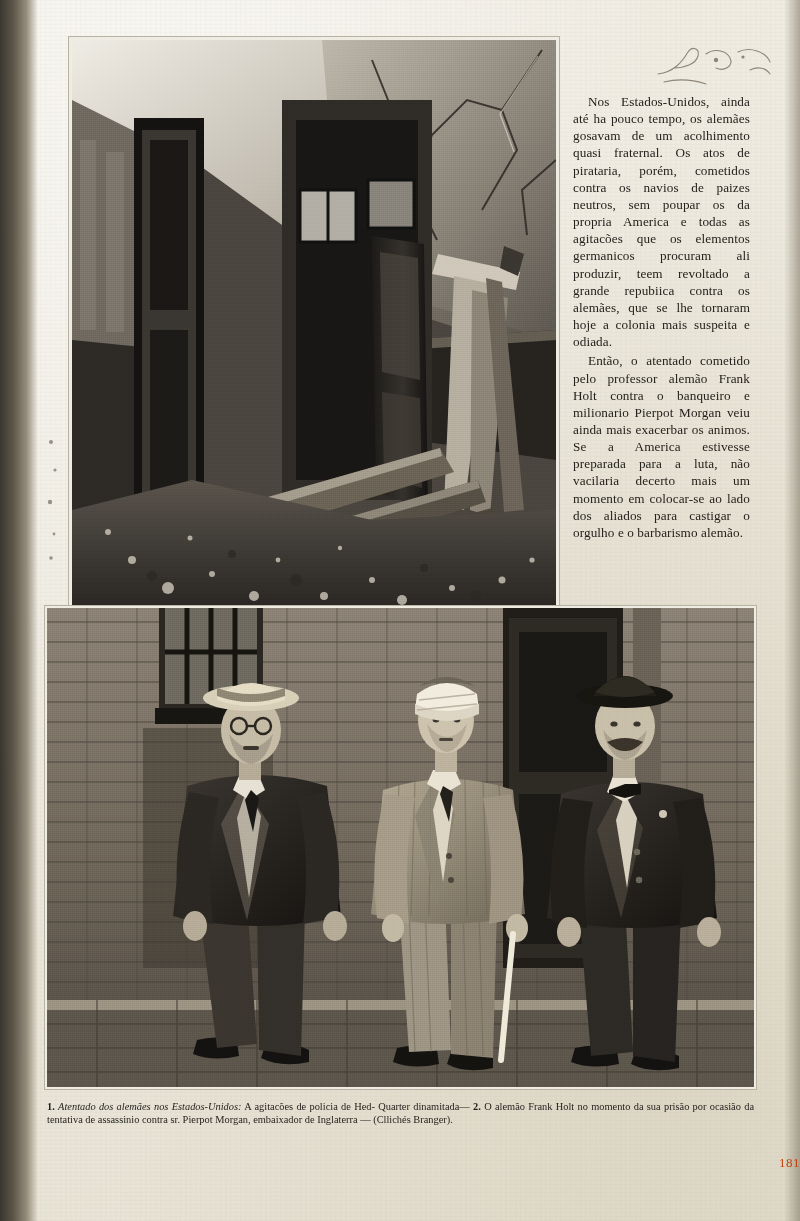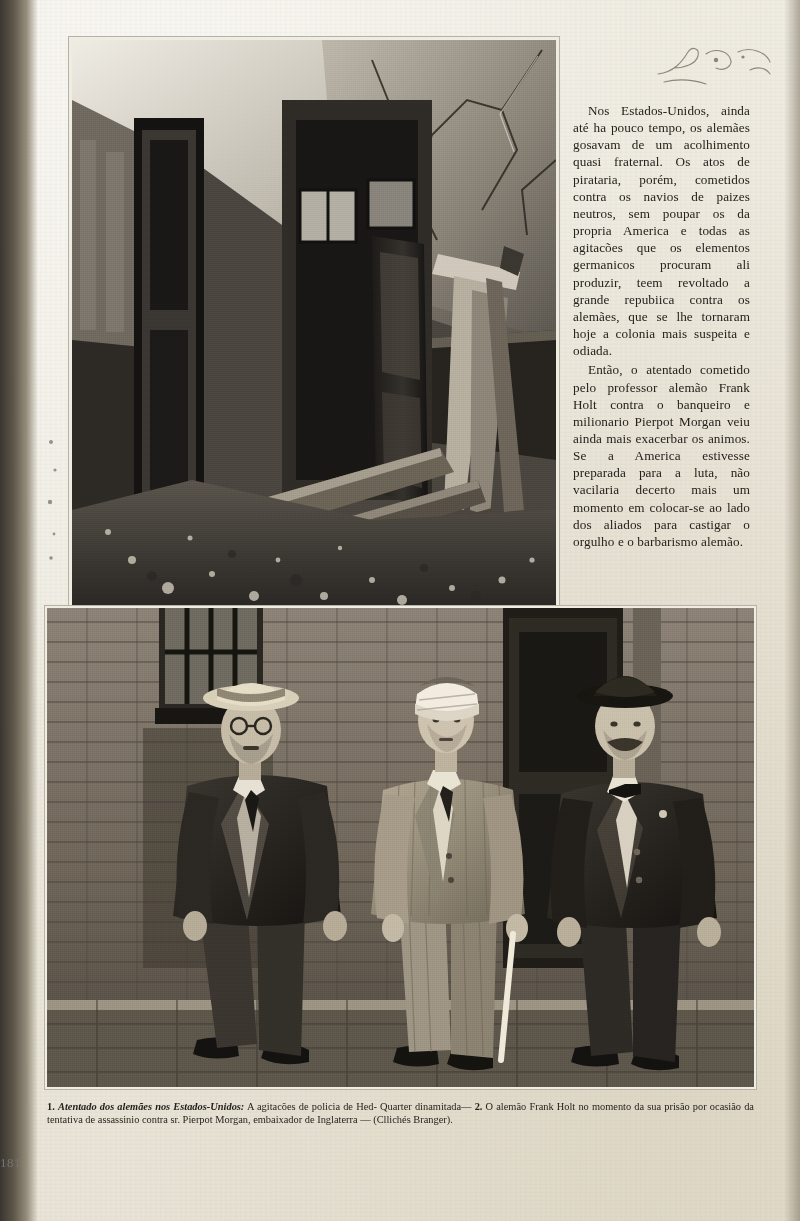--- a/index.html
+++ b/index.html
@@ -108,52 +108,52 @@
     top: 86px;
     width: 177px;
     font-size: 13.2px;
     line-height: 1.30;
     text-align: justify;
     text-justify: inter-word;
     color: #25221d;
     letter-spacing: .1px;
   }
   .text-col p {
-    margin: 16px 0 0 0;
+    margin: 7px 0 0 0;
     text-indent: 15px;
     font-family: Liberation Serif, serif;
   }
   .text-col p + p { margin-top: 2px; }
 
   
   .caption {
     position: absolute;
     left: 47px;
     top: 1100px;
     width: 707px;
     font-size: 10.4px;
     line-height: 1.28;
     text-align: justify;
     color: #201e1a;
   }
   .caption .num { font-weight: bold; }
   .caption .lead {
-    font-weight: bold;
+    font-weight: normal;
     font-style: italic;
   }
   .caption .credit { }
 
   .folio {
     position: absolute;
     left: 0;
     right: 0;
     top: 1155px;
-    text-align: left;
+    text-align: right;
     font-size: 13px;
-    color: #737373;
+    color: #c2410c;
     letter-spacing: .5px;
   }
 
   
   svg { display: block; }
 </style>
 </head>
 <body>
 
 <div class="page"></div>

